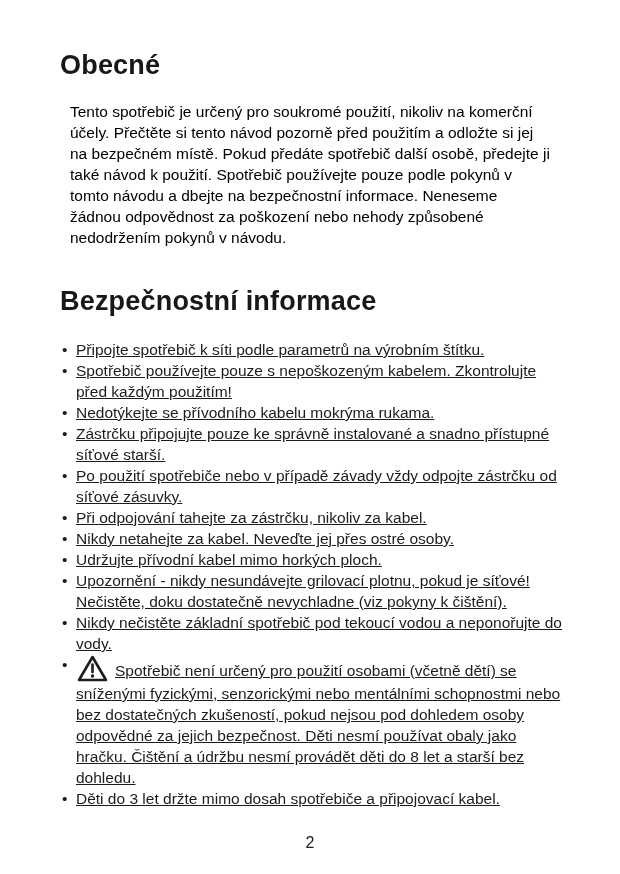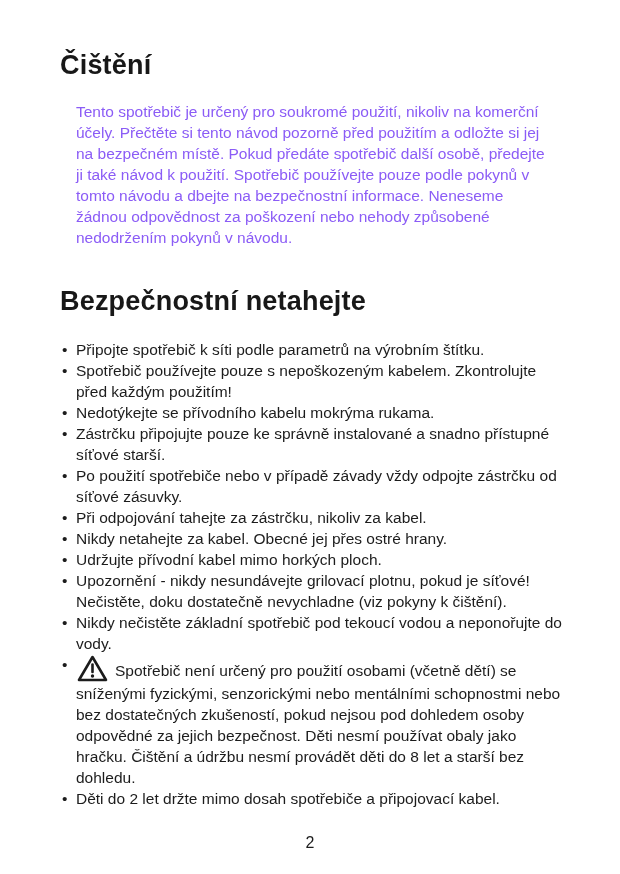--- a/index.html
+++ b/index.html
@@ -25,34 +25,35 @@
     margin: 0 0 20px 0;
     color: #181818;
   }
   h1.section-title.second {
     margin-top: 38px;
     margin-bottom: 22px;
   }
   p.body-text {
     font-size: 15.5px;
     line-height: 21px;
-    margin: 16px;
-    color: #8b5cf6;
+    margin: 10px;
+    color: #000000;
   }
   ul.safety-list {
     list-style: none;
     margin: 0;
     padding: 0;
     font-size: 15.5px;
     line-height: 21px;
   }
   ul.safety-list li {
     position: relative;
     padding-left: 16px;
     margin: 0 0 0 0;
+    text-decoration: underline;
   }
   ul.safety-list li::before {
     content: "\2022";
     position: absolute;
     left: 2px;
     top: 0;
     color: #1c1c1c;
   }
   ul.safety-list li.warning-item {
     margin-top: 0;
@@ -71,25 +72,25 @@
     text-align: center;
     font-size: 16px;
     color: #1c1c1c;
   }
 </style>
 </head>
 <body>
 
 <div class="page">
 
-  <h1 class="section-title">Čištění</h1>
+  <h1 class="section-title">Obecné</h1>
 
   <p class="body-text">Tento spotřebič je určený pro soukromé použití, nikoliv na komerční účely. Přečtěte si tento návod pozorně před použitím a odložte si jej na bezpečném místě. Pokud předáte spotřebič další osobě, předejte ji také návod k použití. Spotřebič používejte pouze podle pokynů v tomto návodu a dbejte na bezpečnostní informace. Neneseme žádnou odpovědnost za poškození nebo nehody způsobené nedodržením pokynů v návodu.</p>
 
-  <h1 class="section-title second">Bezpečnostní netahejte</h1>
+  <h1 class="section-title second">Bezpečnostní informace</h1>
 
   <ul class="safety-list">
     <li>
       <span>Připojte spotřebič k síti podle parametrů na výrobním štítku.</span>
     </li>
     <li>
       <span>Spotřebič používejte pouze s nepoškozeným kabelem. Zkontrolujte před každým použitím!</span>
     </li>
     <li>
       <span>Nedotýkejte se přívodního kabelu mokrýma rukama.</span>
@@ -97,40 +98,40 @@
     <li>
       <span>Zástrčku připojujte pouze ke správně instalované a snadno přístupné síťové starší.</span>
     </li>
     <li>
       <span>Po použití spotřebiče nebo v případě závady vždy odpojte zástrčku od síťové zásuvky.</span>
     </li>
     <li>
       <span>Při odpojování tahejte za zástrčku, nikoliv za kabel.</span>
     </li>
     <li>
-      <span>Nikdy netahejte za kabel. Obecné jej přes ostré hrany.</span>
+      <span>Nikdy netahejte za kabel. Neveďte jej přes ostré osoby.</span>
     </li>
     <li>
       <span>Udržujte přívodní kabel mimo horkých ploch.</span>
     </li>
     <li>
       <span>Upozornění - nikdy nesundávejte grilovací plotnu, pokud je síťové! Nečistěte, doku dostatečně nevychladne (viz pokyny k čištění).</span>
     </li>
     <li>
       <span>Nikdy nečistěte základní spotřebič pod tekoucí vodou a neponořujte do vody.</span>
     </li>
     <li class="warning-item">
       <span class="warning-icon-wrap">
         <svg width="33" height="29" viewBox="0 0 33 29" aria-hidden="true">
           <path d="M16.5 3 L30 26 L3 26 Z" fill="none" stroke="#1c1c1c" stroke-width="2.6" stroke-linejoin="round"></path>
           <line x1="16.5" y1="10.5" x2="16.5" y2="18" stroke="#1c1c1c" stroke-width="2.6" stroke-linecap="round"></line>
           <circle cx="16.5" cy="22" r="1.7" fill="#1c1c1c"></circle>
         </svg>
       </span><span>Spotřebič není určený pro použití osobami (včetně dětí) se sníženými fyzickými, senzorickými nebo mentálními schopnostmi nebo bez dostatečných zkušeností, pokud nejsou pod dohledem osoby odpovědné za jejich bezpečnost. Děti nesmí používat obaly jako hračku. Čištění a údržbu nesmí provádět děti do 8 let a starší bez dohledu.</span>
     </li>
     <li>
-      <span>Děti do 2 let držte mimo dosah spotřebiče a připojovací kabel.</span>
+      <span>Děti do 3 let držte mimo dosah spotřebiče a připojovací kabel.</span>
     </li>
   </ul>
 
   <div class="page-number">2</div>
 
 </div>
 
 </body></html>

